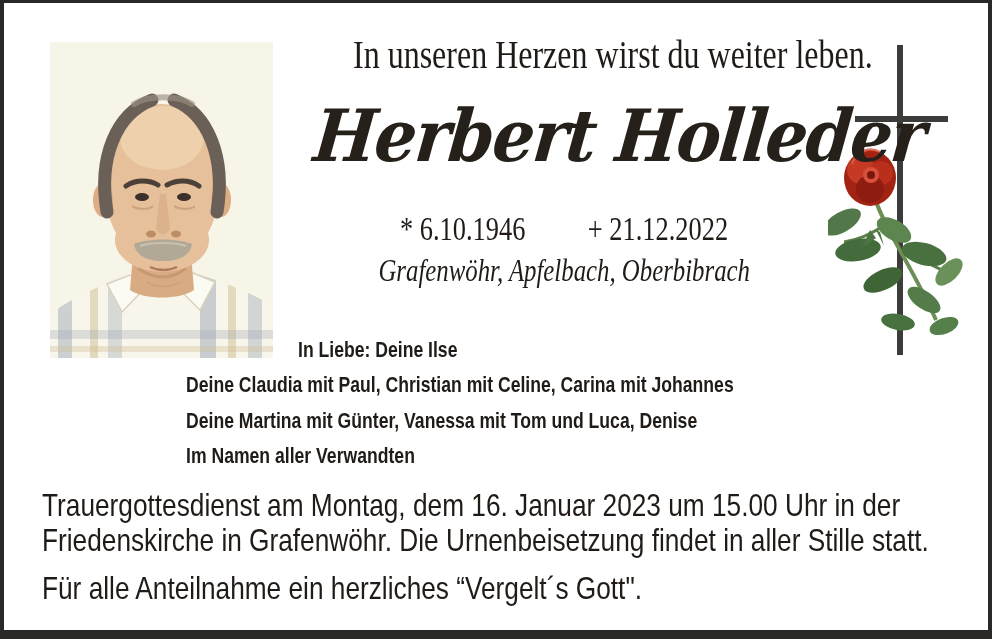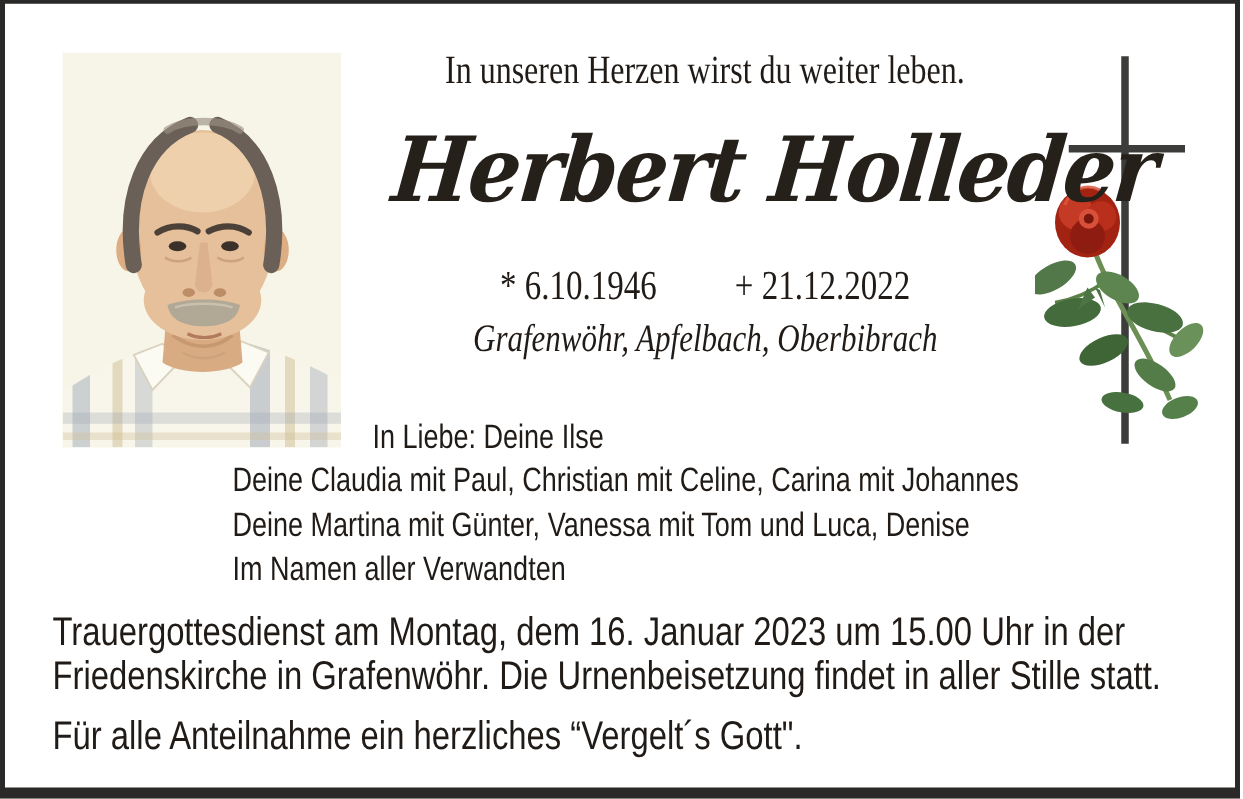--- a/index.html
+++ b/index.html
@@ -9,32 +9,32 @@
   }
   .frame{
     position:absolute;left:0;top:0;width:992px;height:639px;box-sizing:border-box;
     border-style:solid;border-color:#2a2928;border-width:3px 4px 9px 4px;
     pointer-events:none;
   }
   .abs{position:absolute;}
   .centercol{left:288px;width:552px;text-align:center;white-space:nowrap;}
   .scale{display:inline-block;transform:scaleX(0.80);transform-origin:50% 50%;}
   .scaleL{display:inline-block;transform:scaleX(0.80);transform-origin:0 50%;white-space:nowrap;}
-  .serifline{font-family:"Liberation Serif", serif;font-size:32px;line-height:34px;}
+  .serifline{font-family:"Liberation Serif", serif;font-size:40px;line-height:34px;}
   .epigraph{top:38px;}
   .name-line{
     top:84px;font-family:"DejaVu Serif", serif;font-style:italic;font-weight:600;
     font-size:72px;line-height:104px;letter-spacing:-2px;color:#252019;
   }
   .name-line .scale{transform:scaleX(0.92) skewX(-6deg);}
   .dates{top:212px;font-size:33px;}
   .date-gap{display:inline-block;width:78px;}
   .places{top:254px;font-size:31px;font-style:italic;}
   .cond{font-family:"Liberation Sans", sans-serif;}
-  .mourn{left:186px;font-size:27px;line-height:33px;}
+  .mourn{left:186px;font-size:22px;line-height:33px;font-weight:bold;}
   .m1{top:333px;left:298px;}
   .m2{top:368px;}
   .m3{top:404px;}
   .m4{top:439px;}
   .svc{left:42px;font-size:32px;line-height:34px;}
   .s1{top:488px;}
   .s2{top:523px;}
   .thanks{top:571px;}
   .svc .scaleL,.thanks .scaleL{transform:scaleX(0.82);}
   .photo-wrap{left:50px;top:42px;width:223px;height:316px;}

